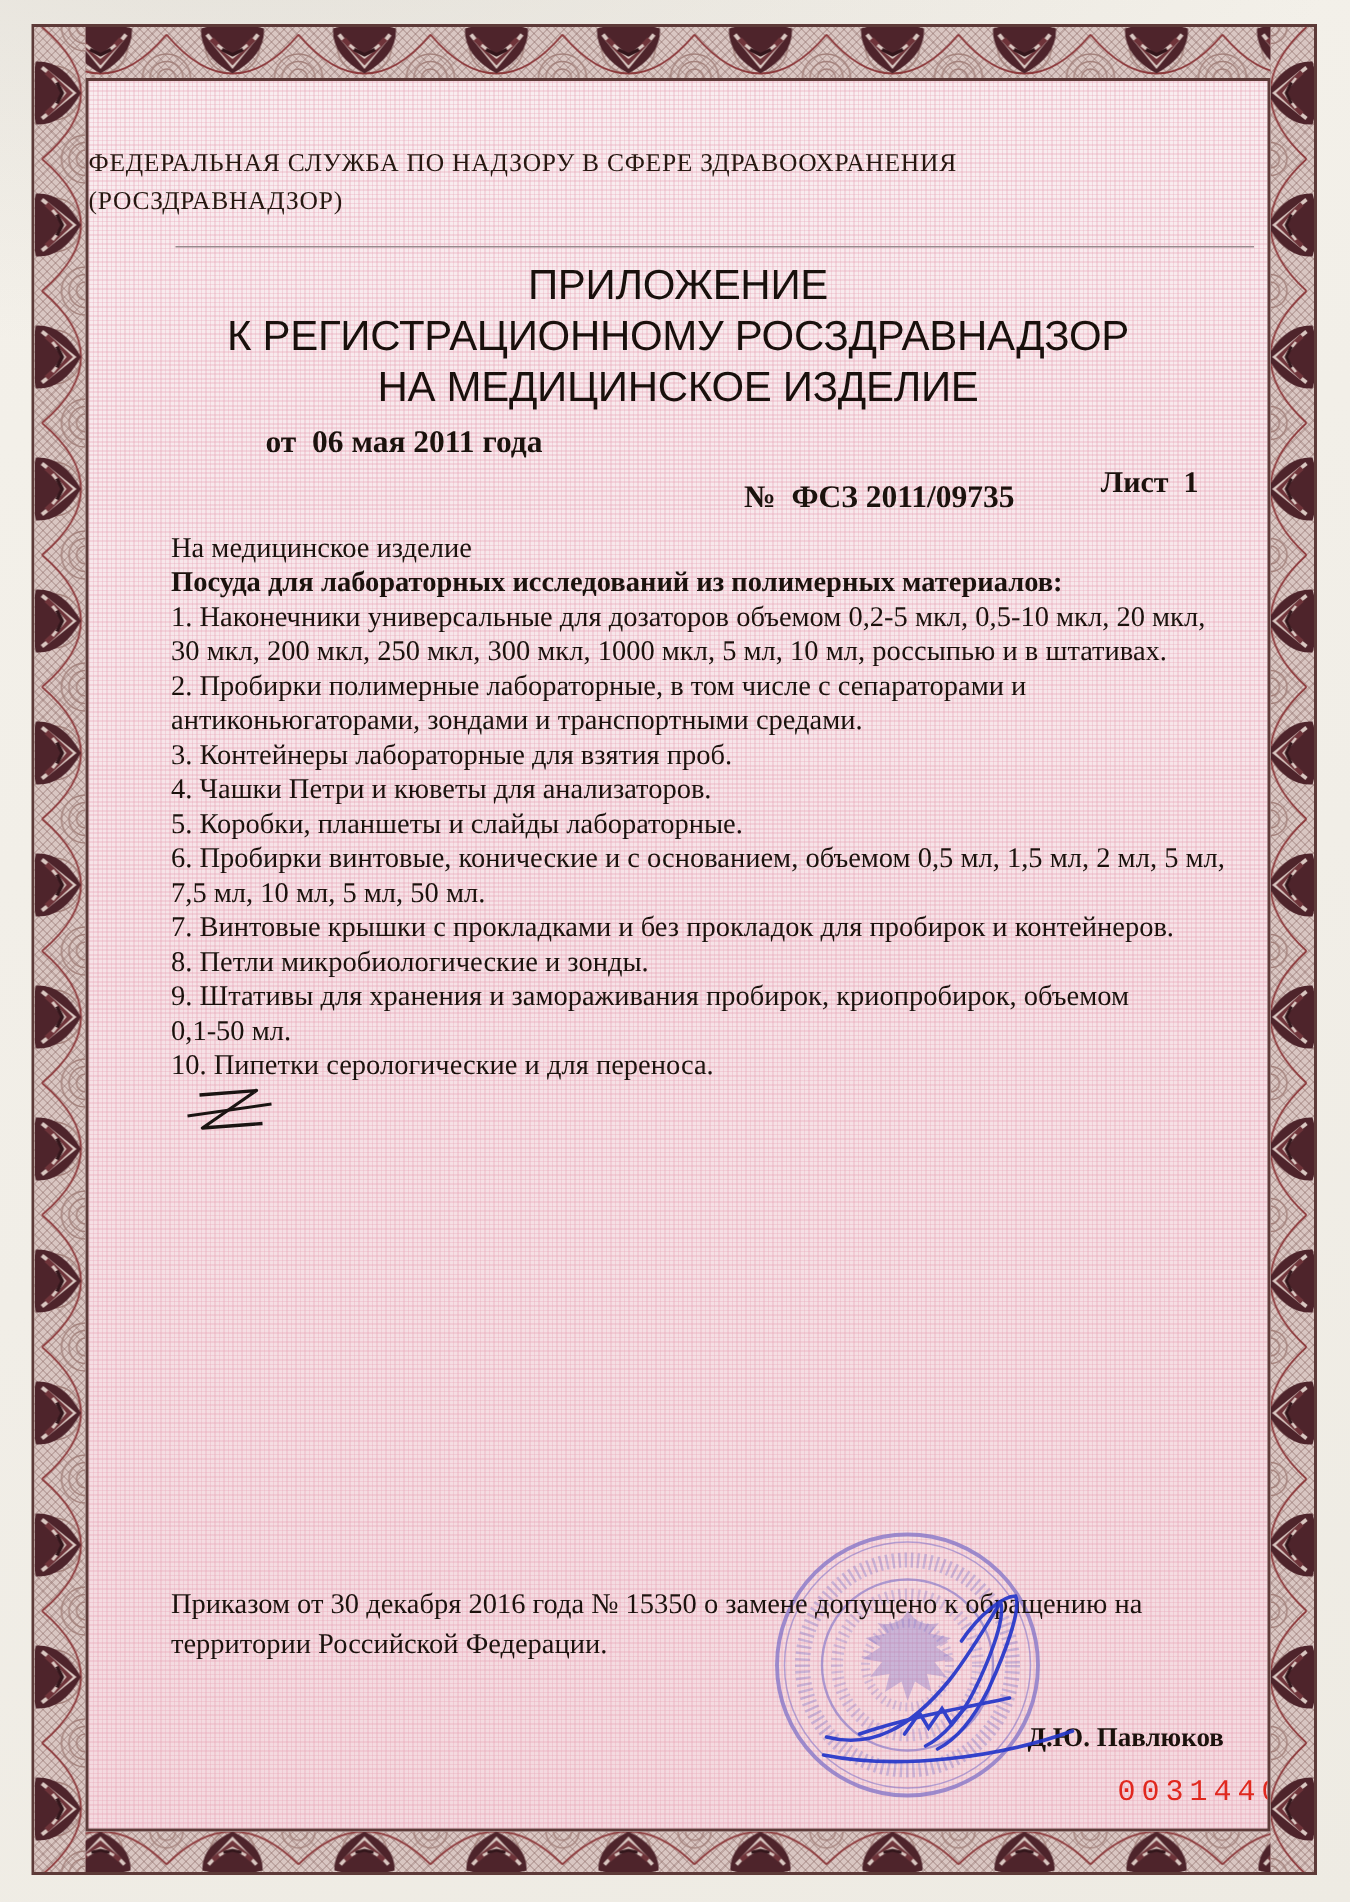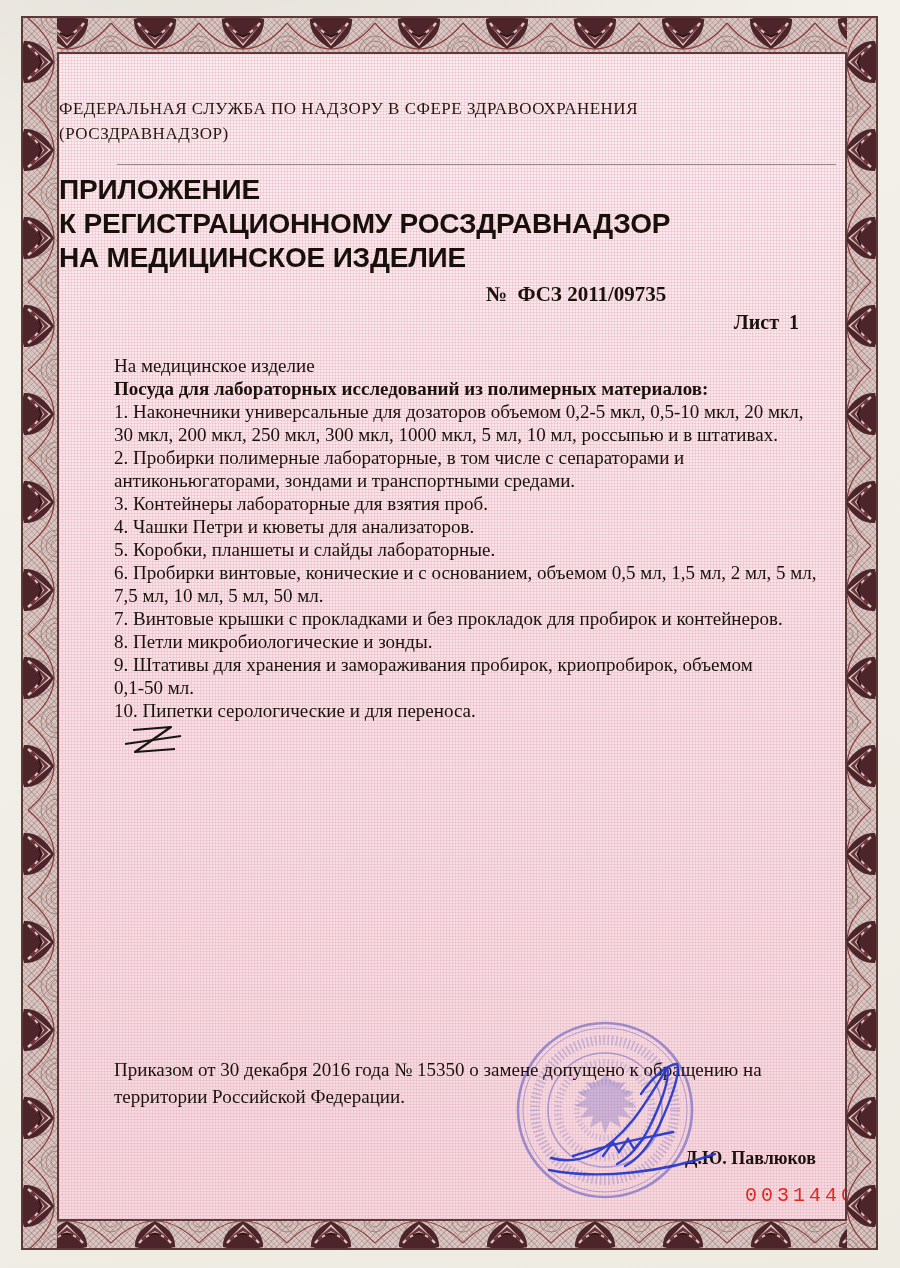--- a/index.html
+++ b/index.html
@@ -43,27 +43,27 @@
       repeating-linear-gradient(0deg, rgba(230,160,178,.30) 0 1px, transparent 1px 3px),
       repeating-linear-gradient(90deg, rgba(230,160,178,.30) 0 1px, transparent 1px 3px),
       linear-gradient(180deg,#f9edf0 0%,#f6e0e5 60%,#f4d9df 100%);
   }
   .doc-header{
     position:absolute;top:42px;left:0;right:0;text-align:left;
     font-size:17px;line-height:25px;letter-spacing:.5px;color:#261710;
   }
   .rule{position:absolute;top:110px;left:58px;right:9px;border-top:1.5px solid #97888c;}
   .title{
-    position:absolute;top:119px;left:0;right:0;text-align:left;
-    font-family:"Liberation Sans",sans-serif;font-weight:bold;
+    position:absolute;top:119px;left:0;right:0;text-align:center;
+    font-family:"Liberation Sans",sans-serif;font-weight:normal;
     font-size:28px;line-height:34px;color:#19100c;letter-spacing:-.2px;
   }
   .meta{position:absolute;top:228px;left:0;right:0;height:28px;font-weight:bold;font-size:21px;}
   .meta-date{position:absolute;left:118px;white-space:pre;}
-  .meta-no{position:absolute;left:427px;white-space:pre;}
+  .meta-no{position:absolute;left:437px;white-space:pre;margin-top:37px;}
   .sheet{position:absolute;top:257px;left:0;right:46px;text-align:right;font-weight:bold;font-size:20px;white-space:pre;}
   .body-block{position:absolute;top:300px;left:55px;right:6px;font-size:19px;line-height:23px;z-index:2;}
   .b-line{white-space:nowrap;}
   .bold{font-weight:bold;}
   .z-mark{position:absolute;left:64px;top:668px;z-index:2;}
   .order-block{position:absolute;top:1002px;left:55px;font-size:19px;line-height:27px;z-index:2;}
   .signer-block{position:absolute;top:1074px;left:62px;font-size:18.5px;font-weight:bold;line-height:27px;z-index:2;}
   .signer-name{position:absolute;left:626px;top:1094px;font-size:18px;font-weight:bold;z-index:2;white-space:pre;}
   .serial{
     position:absolute;left:686px;top:1130px;z-index:2;
@@ -173,20 +173,21 @@
 
       <div class="rule"></div>
 
       <div class="title">
         <div>ПРИЛОЖЕНИЕ</div>
         <div>К РЕГИСТРАЦИОННОМУ РОСЗДРАВНАДЗОР</div>
         <div>НА МЕДИЦИНСКОЕ ИЗДЕЛИЕ</div>
       </div>
 
       <div class="meta">
+        <span class="meta-date">от  06 мая 2011 года</span>
         <span class="meta-no">№  ФСЗ 2011/09735</span>
       </div>
 
       <div class="sheet">Лист  1</div>
 
       <div class="body-block">
         <div class="b-line">На медицинское изделие</div>
         <div class="b-line bold">Посуда для лабораторных исследований из полимерных материалов:</div>
         <div>
             <div class="b-line">1. Наконечники универсальные для дозаторов объемом 0,2-5 мкл, 0,5-10 мкл, 20 мкл,</div>

